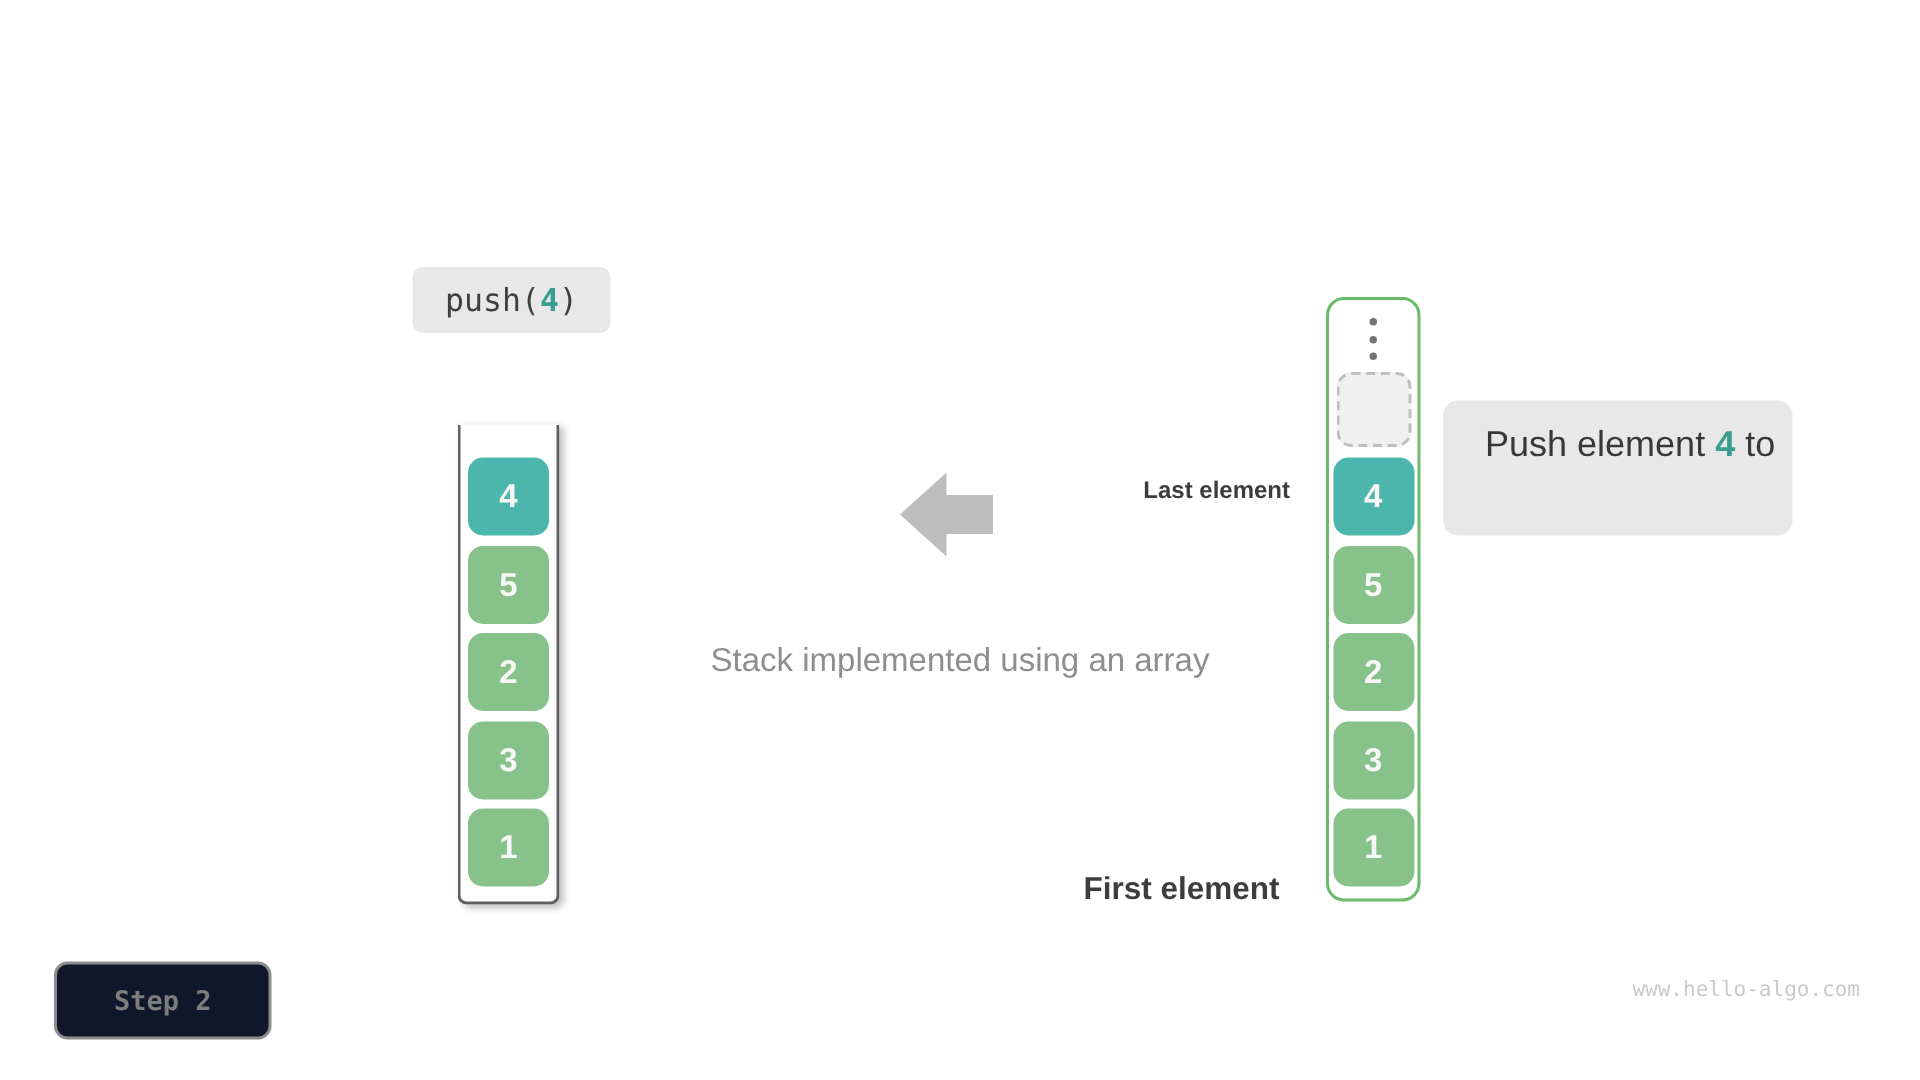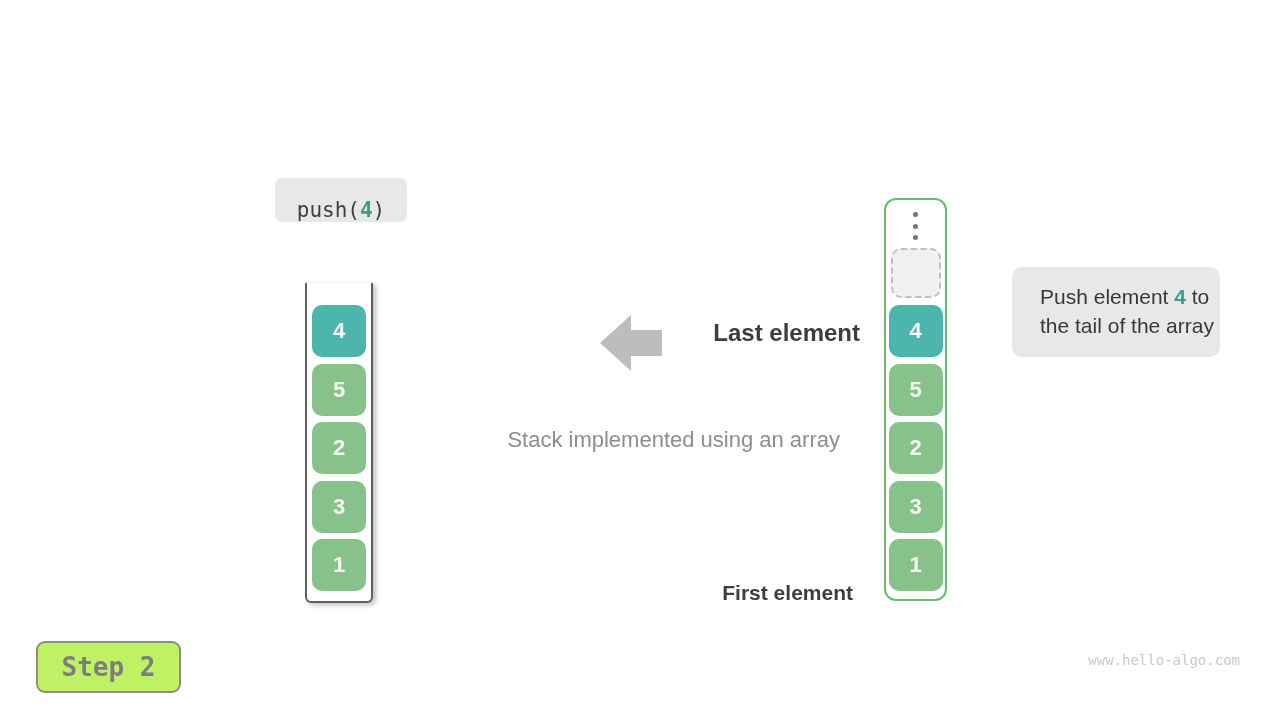--- a/index.html
+++ b/index.html
@@ -4,21 +4,21 @@
 <style>
   html,body{margin:0;padding:0;}
   body{
     width:1280px;height:720px;position:relative;overflow:hidden;
     background:#ffffff;font-family:"Liberation Sans",sans-serif;
   }
   
   .push-label{
     position:absolute;left:275px;top:178px;width:132px;height:44px;
     background:#e8e8e8;border-radius:7px;
-    display:flex;align-items:flex-end;justify-content:center;
+    display:flex;align-items:center;justify-content:center;
     font-family:"DejaVu Sans Mono",monospace;font-size:21px;color:#3f3f3f;
   }
   .push-label .arg{color:#3a9e8f;font-weight:bold;}
   
   .stack-left{
     position:absolute;left:305px;top:283px;width:68px;height:320px;
     border-left:2px solid #606060;border-right:2px solid #606060;border-bottom:2px solid #606060;
     border-radius:0 0 6px 6px;
     box-shadow:3px 2px 5px rgba(0,0,0,0.25);
     box-sizing:border-box;
@@ -46,43 +46,43 @@
   .ellipsis .dot{width:5px;height:5px;border-radius:50%;background:#757575;}
   .slot-empty{
     margin-top:8px;width:50px;height:50px;flex:0 0 auto;
     border:2px dashed #bfbfbf;border-radius:10px;background:#f0f0f0;box-sizing:border-box;
   }
   .stack-right .cells{display:flex;flex-direction:column;gap:6.5px;margin-top:7px;}
   
   .arrow-left{position:absolute;left:600px;top:315px;}
   .label-last{
     position:absolute;left:700px;top:319px;width:160px;text-align:right;
-    font-size:24px;font-weight:bold;color:#3d3d3d;
+    font-size:16px;font-weight:bold;color:#3d3d3d;
   }
   .label-first{
     position:absolute;left:693px;top:553px;width:160px;text-align:right;
     font-size:21px;font-weight:bold;color:#3d3d3d;margin-top:28px;
   }
   .caption{
-    position:absolute;left:440px;top:427px;width:400px;text-align:right;
+    position:absolute;left:440px;top:427px;width:400px;text-align:center;
     font-size:22px;color:#8e8e8e;
   }
   
   .callout{
-    position:absolute;left:1012px;top:267px;width:208px;height:90px;
+    position:absolute;left:962px;top:267px;width:233px;height:90px;
     background:#e8e8e8;border-radius:10px;box-sizing:border-box;
-    padding:15px 0 0 28px;font-size:21px;line-height:29px;color:#383838;
+    padding:15px 0 0 28px;font-size:24px;line-height:29px;color:#383838;
   }
   .callout .arg{color:#3a9e8f;font-weight:bold;}
   
   .step-badge{
     position:absolute;left:36px;top:641px;width:145px;height:52px;
-    background:#bef264;border:2px solid #8c8c8c;border-radius:9px;box-sizing:border-box;
+    background:#0f172a;border:2px solid #8c8c8c;border-radius:9px;box-sizing:border-box;
     display:flex;align-items:center;justify-content:center;
-    font-family:"DejaVu Sans Mono",monospace;font-size:26px;font-weight:bold;color:#7d7d7d;
+    font-family:"DejaVu Sans Mono",monospace;font-size:18px;font-weight:bold;color:#7d7d7d;
   }
   
   .watermark{
     position:absolute;right:40px;top:652px;
     font-family:"DejaVu Sans Mono",monospace;font-size:14px;color:#c9c9c9;
   }
 </style>
 </head>
 <body>
 
@@ -118,18 +118,17 @@
     <div class="cell teal">4</div>
     <div class="cell green">5</div>
     <div class="cell green">2</div>
     <div class="cell green">3</div>
     <div class="cell green">1</div>
   </div>
 </div>
 
 <div class="callout">
   <span>Push element </span><span class="arg">4</span><span> to</span><br>
-  <span>the tail of the array</span>
 </div>
 
 <div class="step-badge">Step 2</div>
 
 <div class="watermark">www.hello-algo.com</div>
 
 </body></html>

